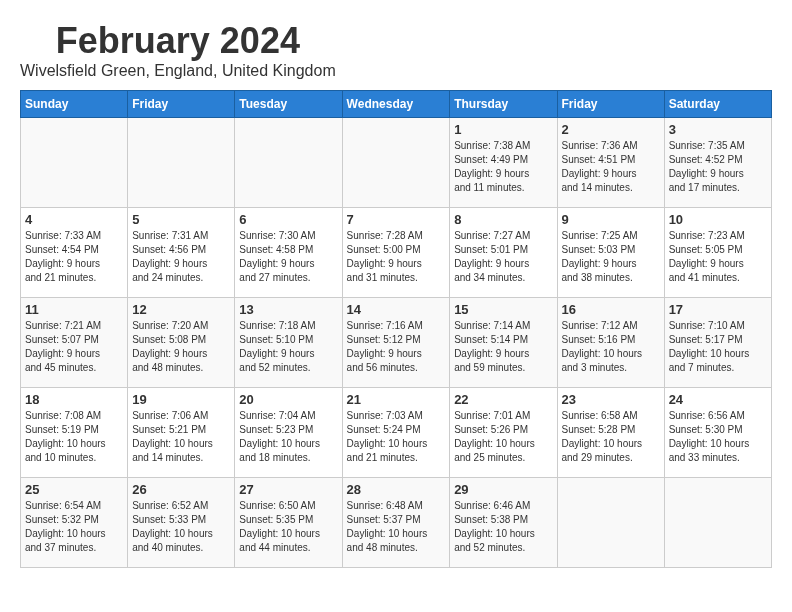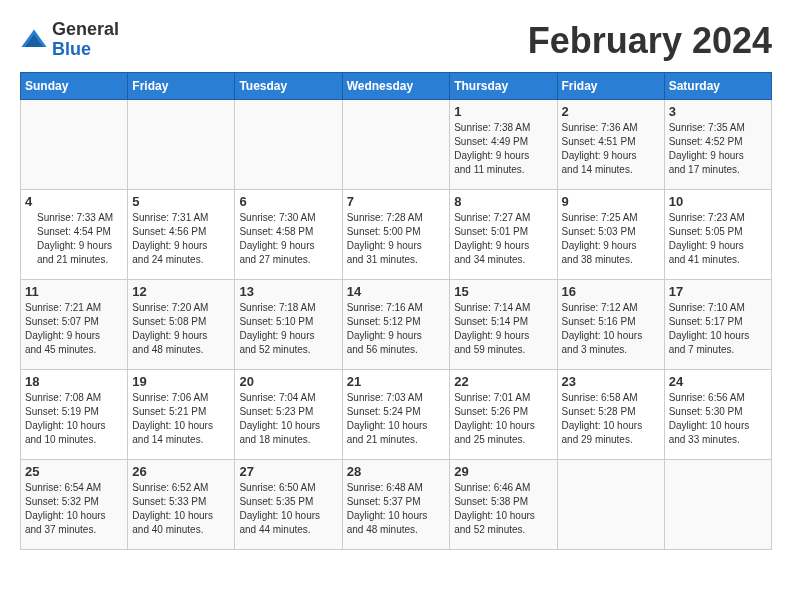--- a/index.html
+++ b/index.html
@@ -84,32 +84,23 @@
       line-height: 1.4;
     }
     .empty-cell {
       background-color: inherit;
     }
   </style>
 </head>
 <body>
 
 <div class="header-section">
-  <div class="logo">
-    <svg class="logo-icon" viewBox="0 0 40 40" xmlns="http://www.w3.org/2000/svg">
-      <polygon points="20,5 38,30 2,30" fill="#2a7fd4"></polygon>
-      <polygon points="20,12 33,30 7,30" fill="#1a5fa0"></polygon>
-    </svg>
-    <div class="logo-text">
-      <div class="general">General</div>
-      <div class="blue">Blue</div>
-    </div>
-  </div>
   <div class="title-section">
     <div class="month-year">February 2024</div>
+    <div class="location">Wivelsfield Green, England, United Kingdom</div>
   </div>
 </div>
 
 <table>
   <thead>
     <tr>
       <th>Sunday</th>
       <th>Friday</th>
       <th>Tuesday</th>
       <th>Wednesday</th>
@@ -142,21 +133,21 @@
           <span class="day-number">3</span>
           <div class="day-info" style="white-space: pre-line;">Sunrise: 7:35 AM
 Sunset: 4:52 PM
 Daylight: 9 hours
 and 17 minutes.</div>
         </td>
       </tr>
       <tr>
         <td>
           <span class="day-number">4</span>
-          <div class="day-info" style="white-space: pre-line; margin-left: 12px;">Sunrise: 7:33 AM
+          <div class="day-info" style="white-space: pre-line;">Sunrise: 7:33 AM
 Sunset: 4:54 PM
 Daylight: 9 hours
 and 21 minutes.</div>
         </td>
         <td>
           <span class="day-number">5</span>
           <div class="day-info" style="white-space: pre-line;">Sunrise: 7:31 AM
 Sunset: 4:56 PM
 Daylight: 9 hours
 and 24 minutes.</div>

